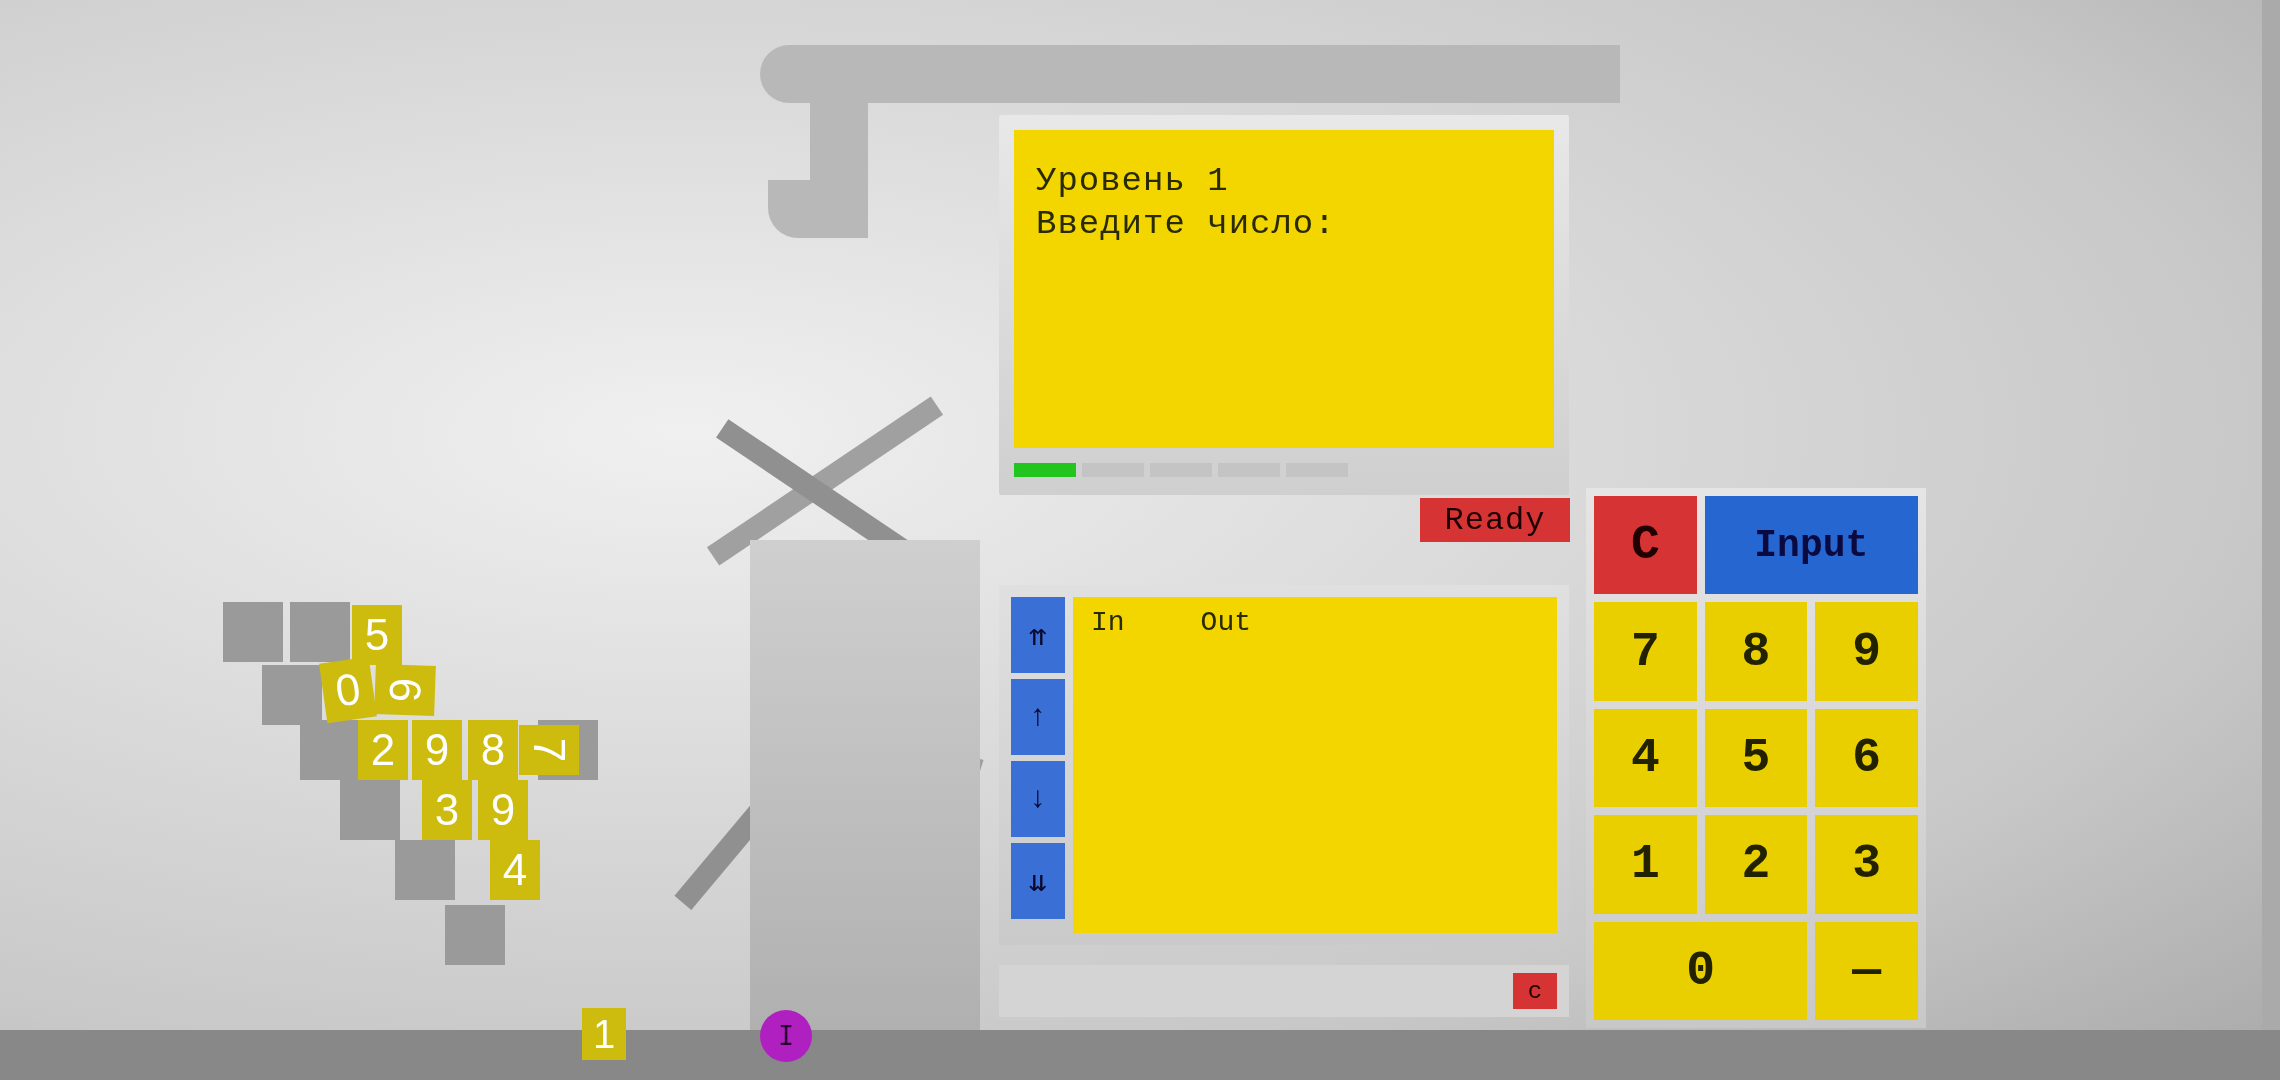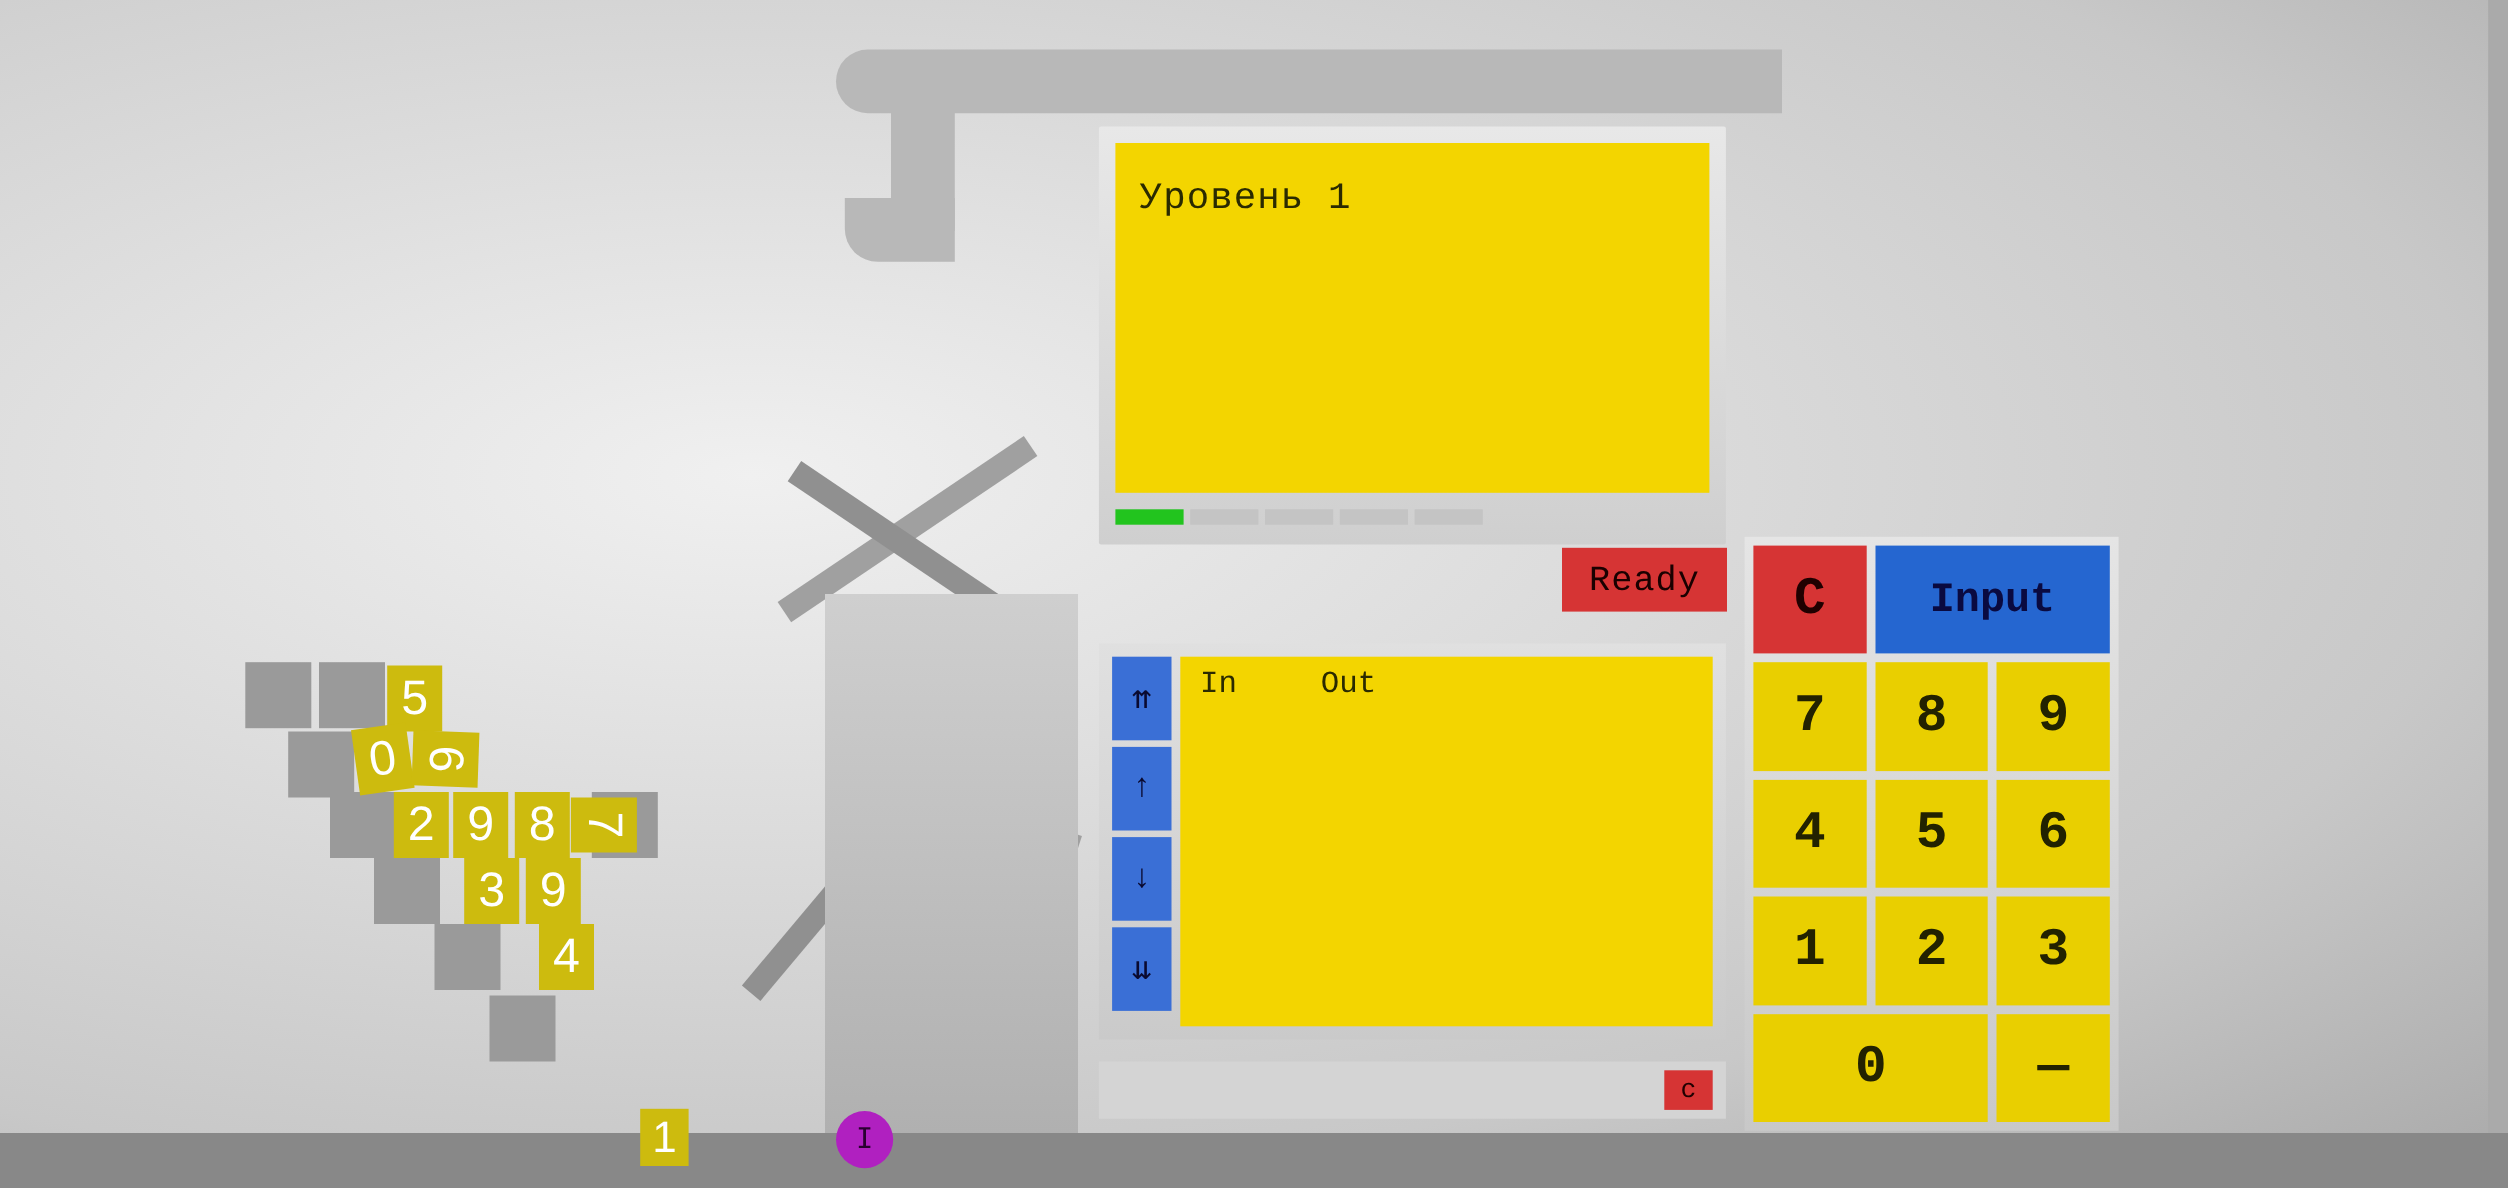--- a/index.html
+++ b/index.html
@@ -90,21 +90,21 @@
   height: 14px;
   background: #c4c4c4;
 }
 .progress-seg.active { background: #22c41e; }
 
 .ready-btn {
   position: absolute;
   top: 498px;
   left: 1420px;
   width: 150px;
-  height: 58px;
+  height: 44px;
   background: #d63434;
   color: #1a0000;
   font-size: 32px;
   font-family: "Courier New", monospace;
   display: flex;
   align-items: center;
   justify-content: center;
   letter-spacing: 1px;
 }
 
@@ -302,20 +302,21 @@
 <div class="floor"></div>
 <div class="wall-edge"></div>
 
 <div class="pipe-h"></div>
 <div class="pipe-v"></div>
 <div class="pipe-elbow"></div>
 
 <div class="monitor-frame">
   <div class="monitor-screen dot-font">
     <div>Уровень 1</div>
+    <div>Введите число:</div>
   </div>
   <div class="progress-row">
     <div class="progress-seg active"></div>
     <div class="progress-seg"></div>
     <div class="progress-seg"></div>
     <div class="progress-seg"></div>
     <div class="progress-seg"></div>
   </div>
 </div>
 

